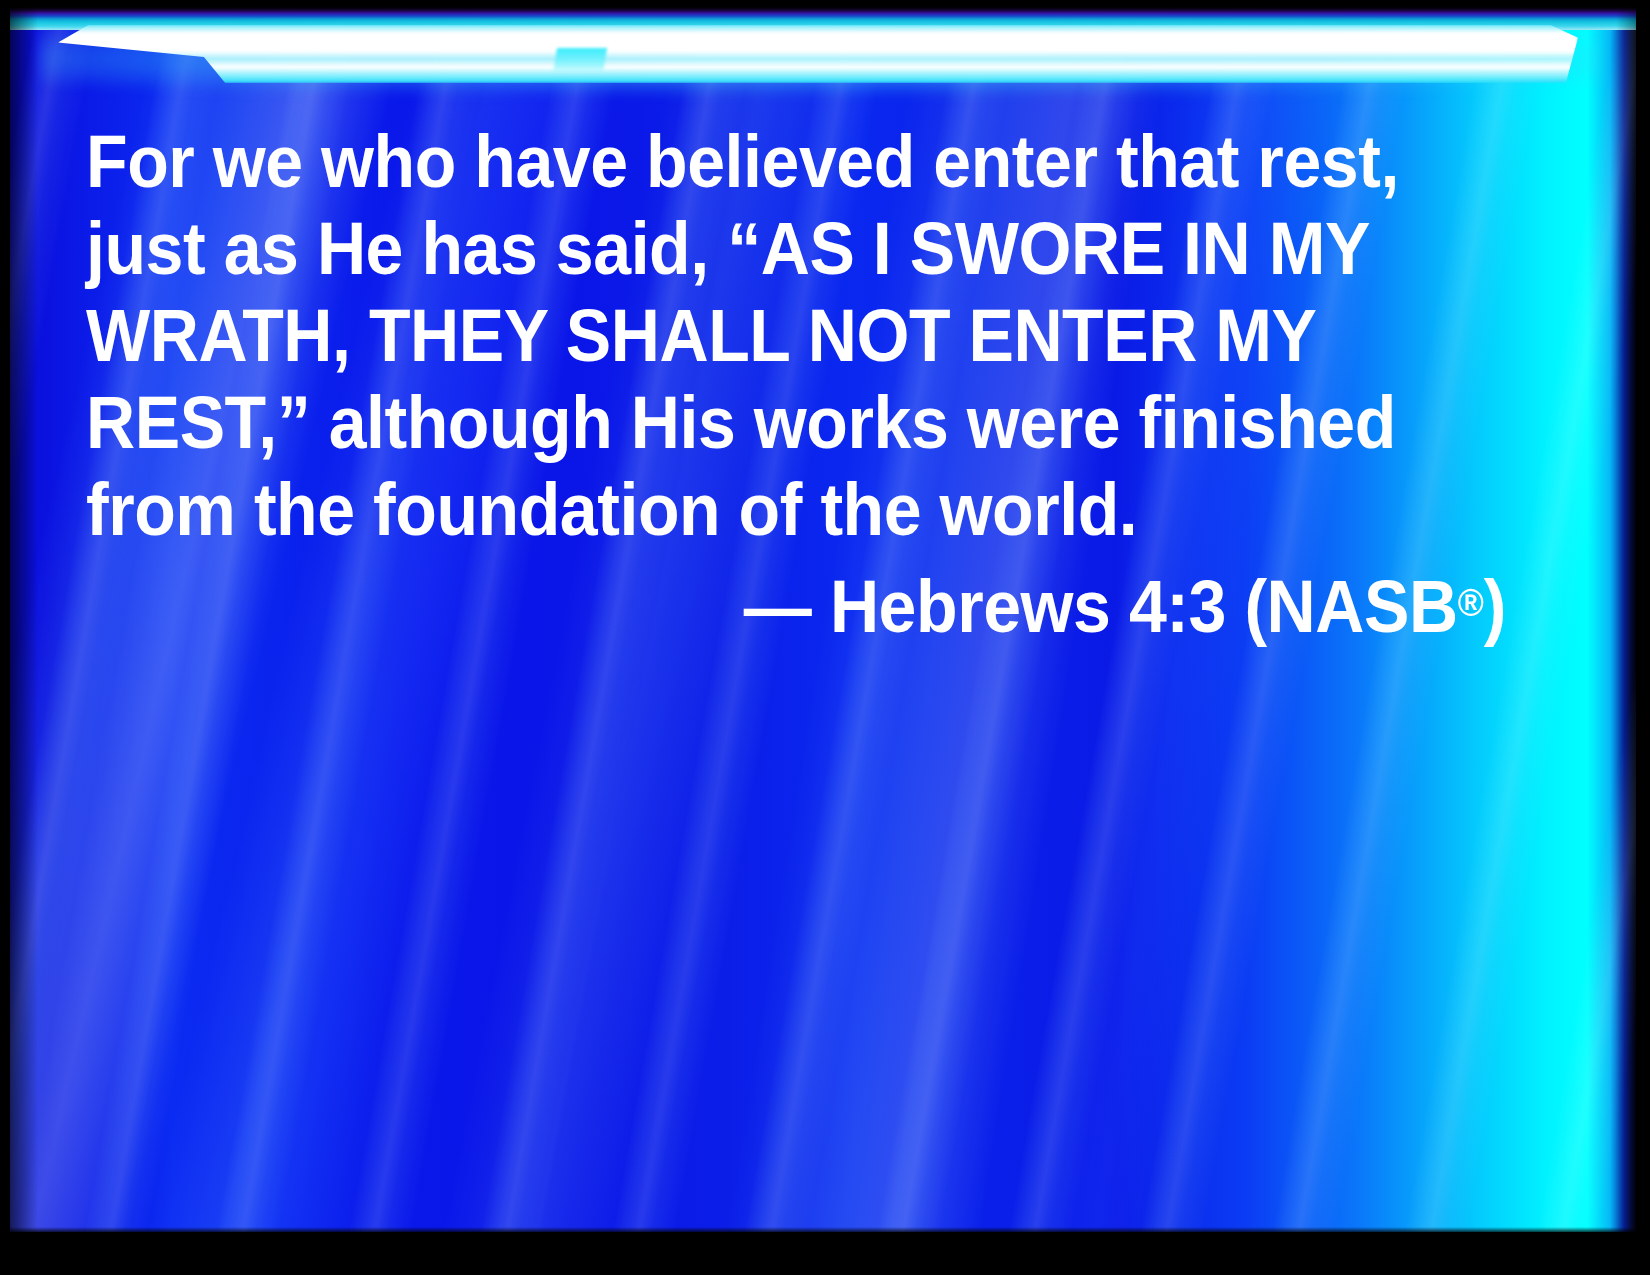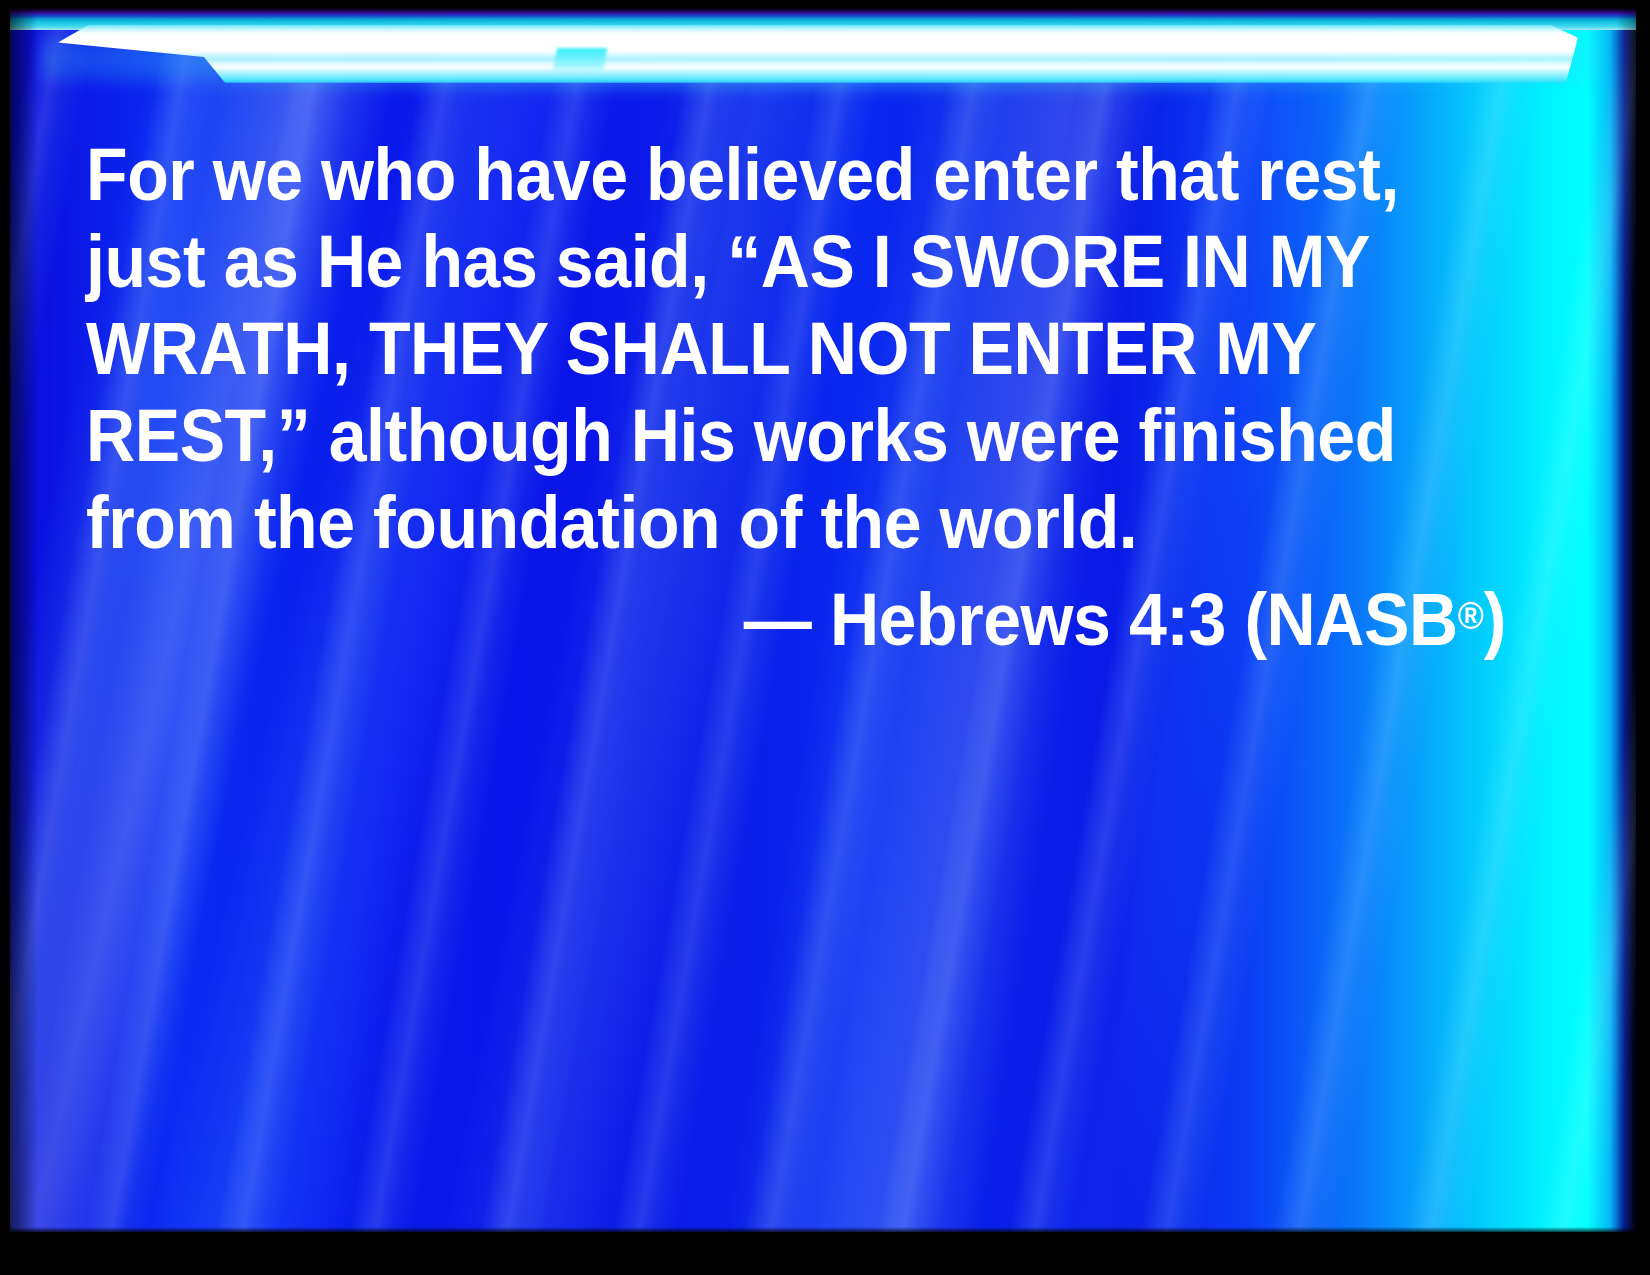--- a/index.html
+++ b/index.html
@@ -212,21 +212,20 @@
     background: #000000;
   }
 
   
   .verse-block {
     position: absolute;
     left: 86px;
     top: 118px;
     width: 1420px;
     z-index: 6;
-    margin-top: 13px;
   }
 
   .verse-line {
     color: #ffffff;
     font-family: "Liberation Sans Narrow", "Liberation Sans", "DejaVu Sans Condensed", sans-serif;
     font-weight: bold;
     font-size: 74px;
     line-height: 87px;
     letter-spacing: -0.5px;
     white-space: nowrap;

